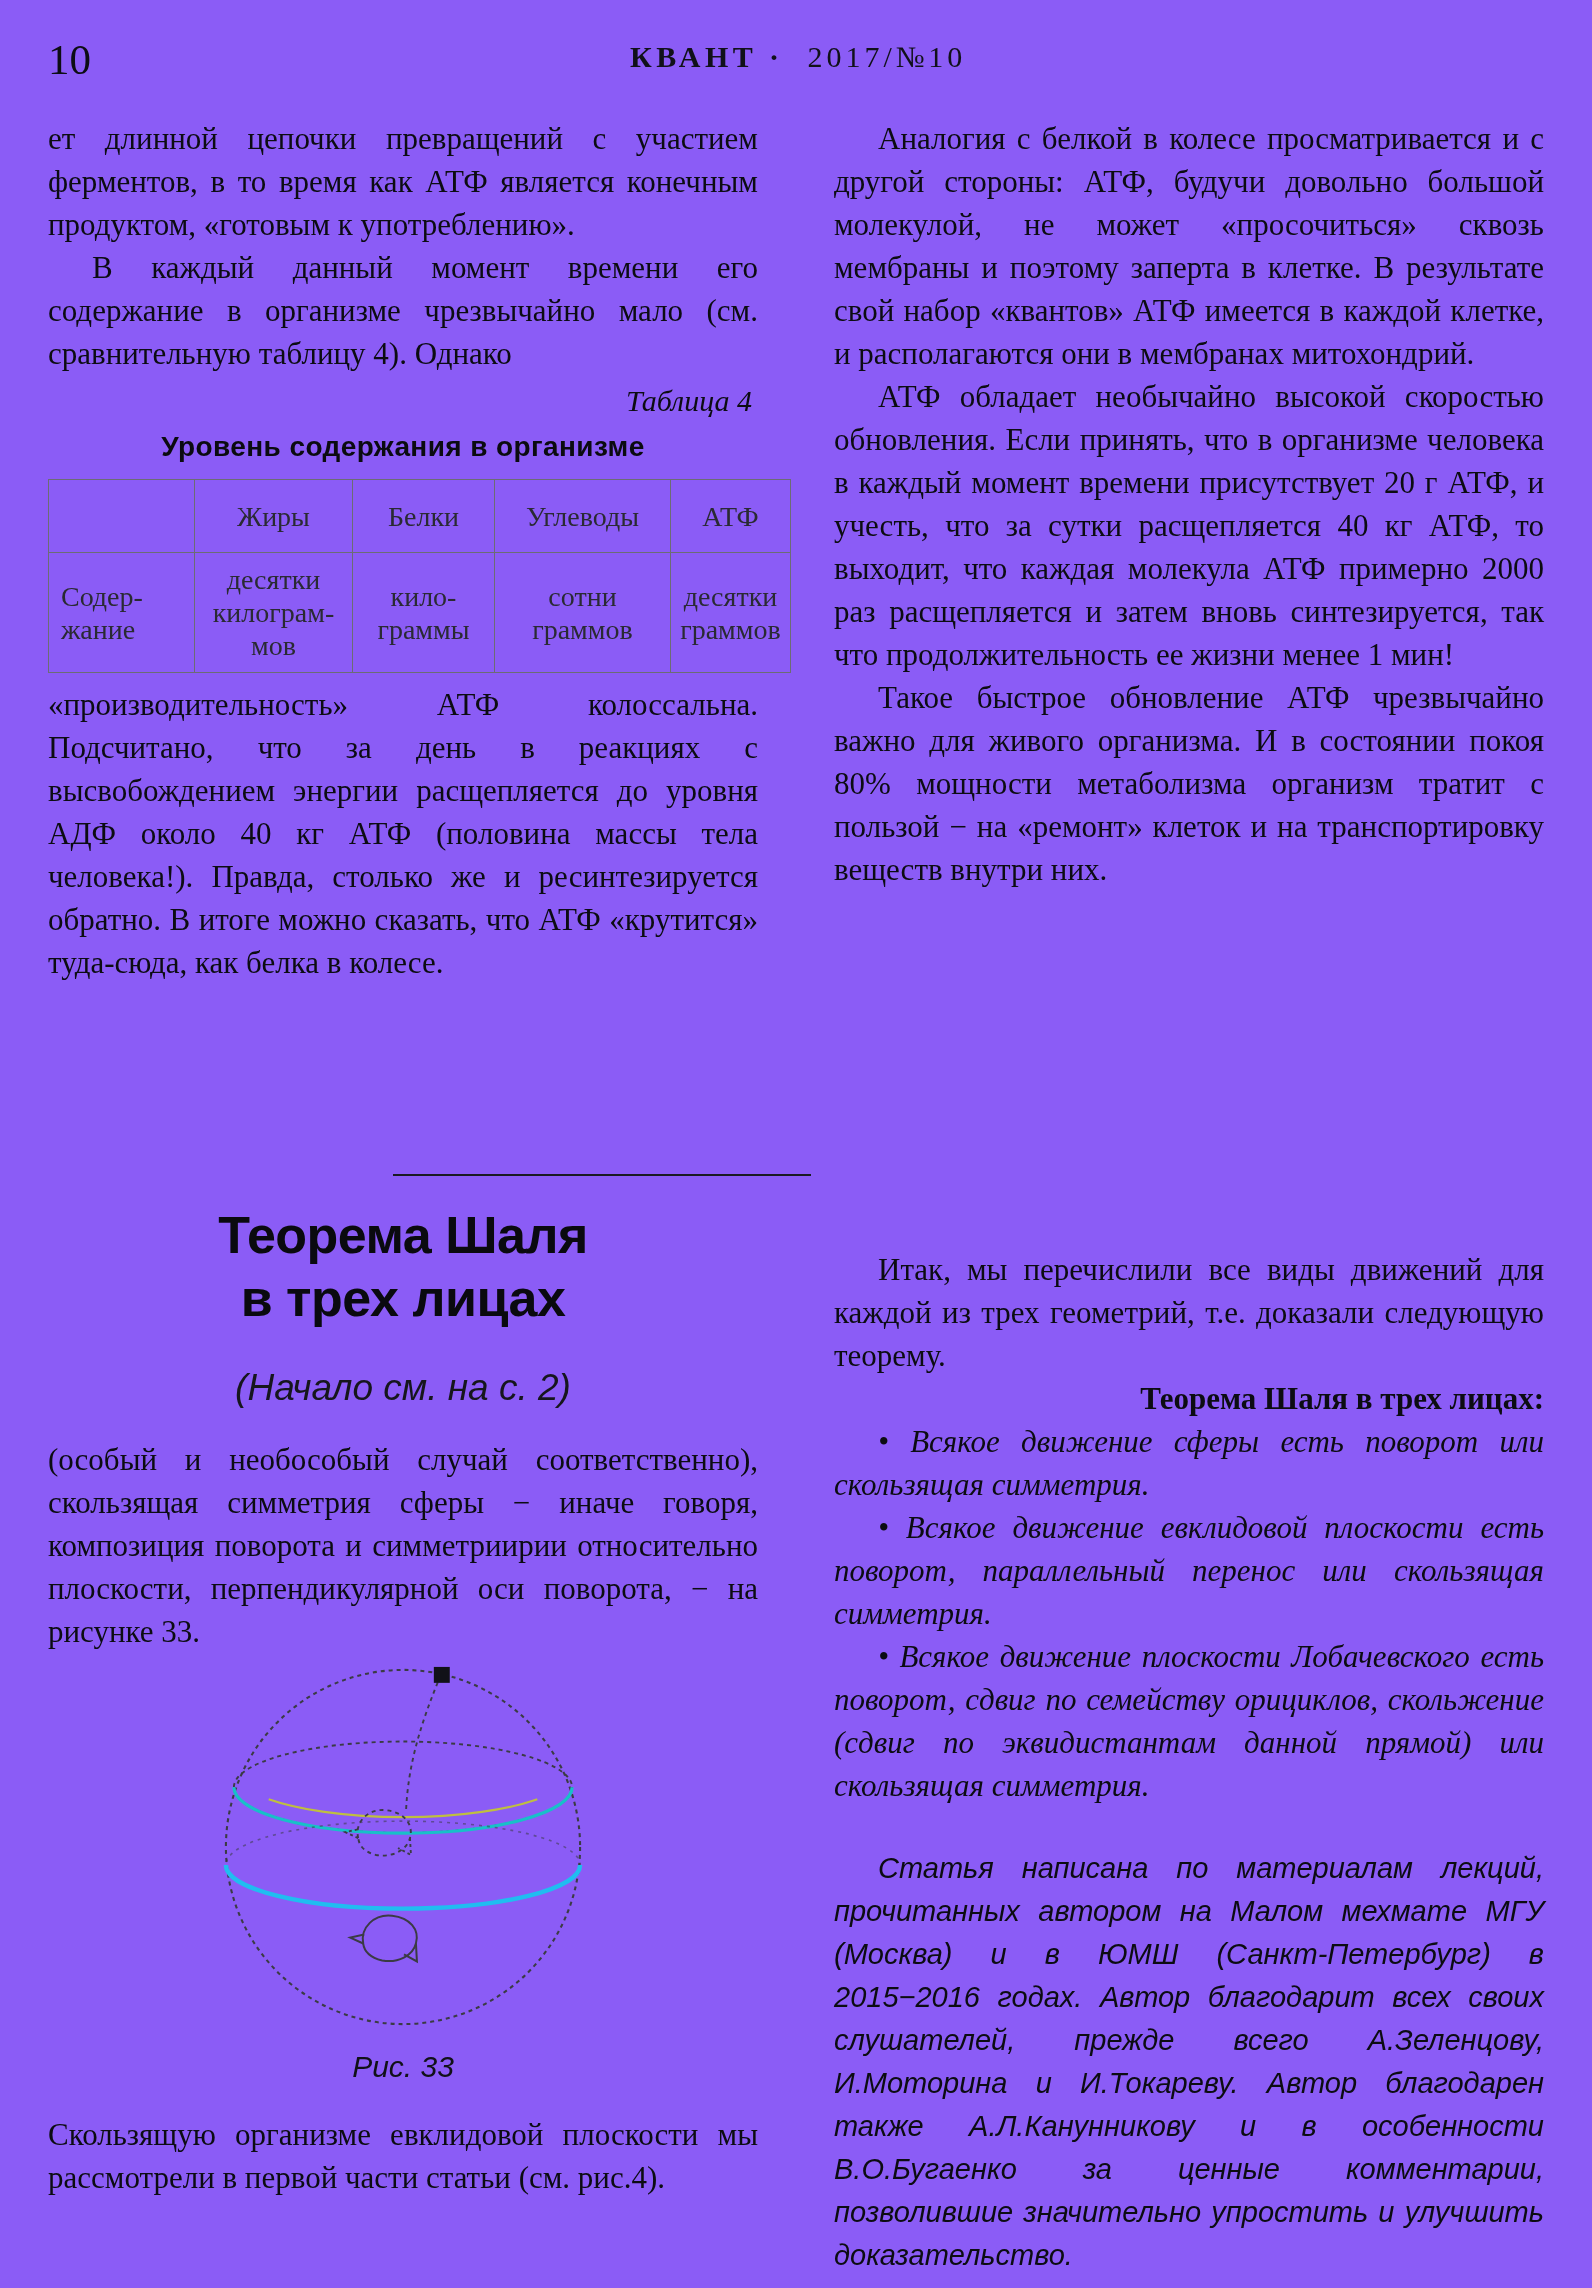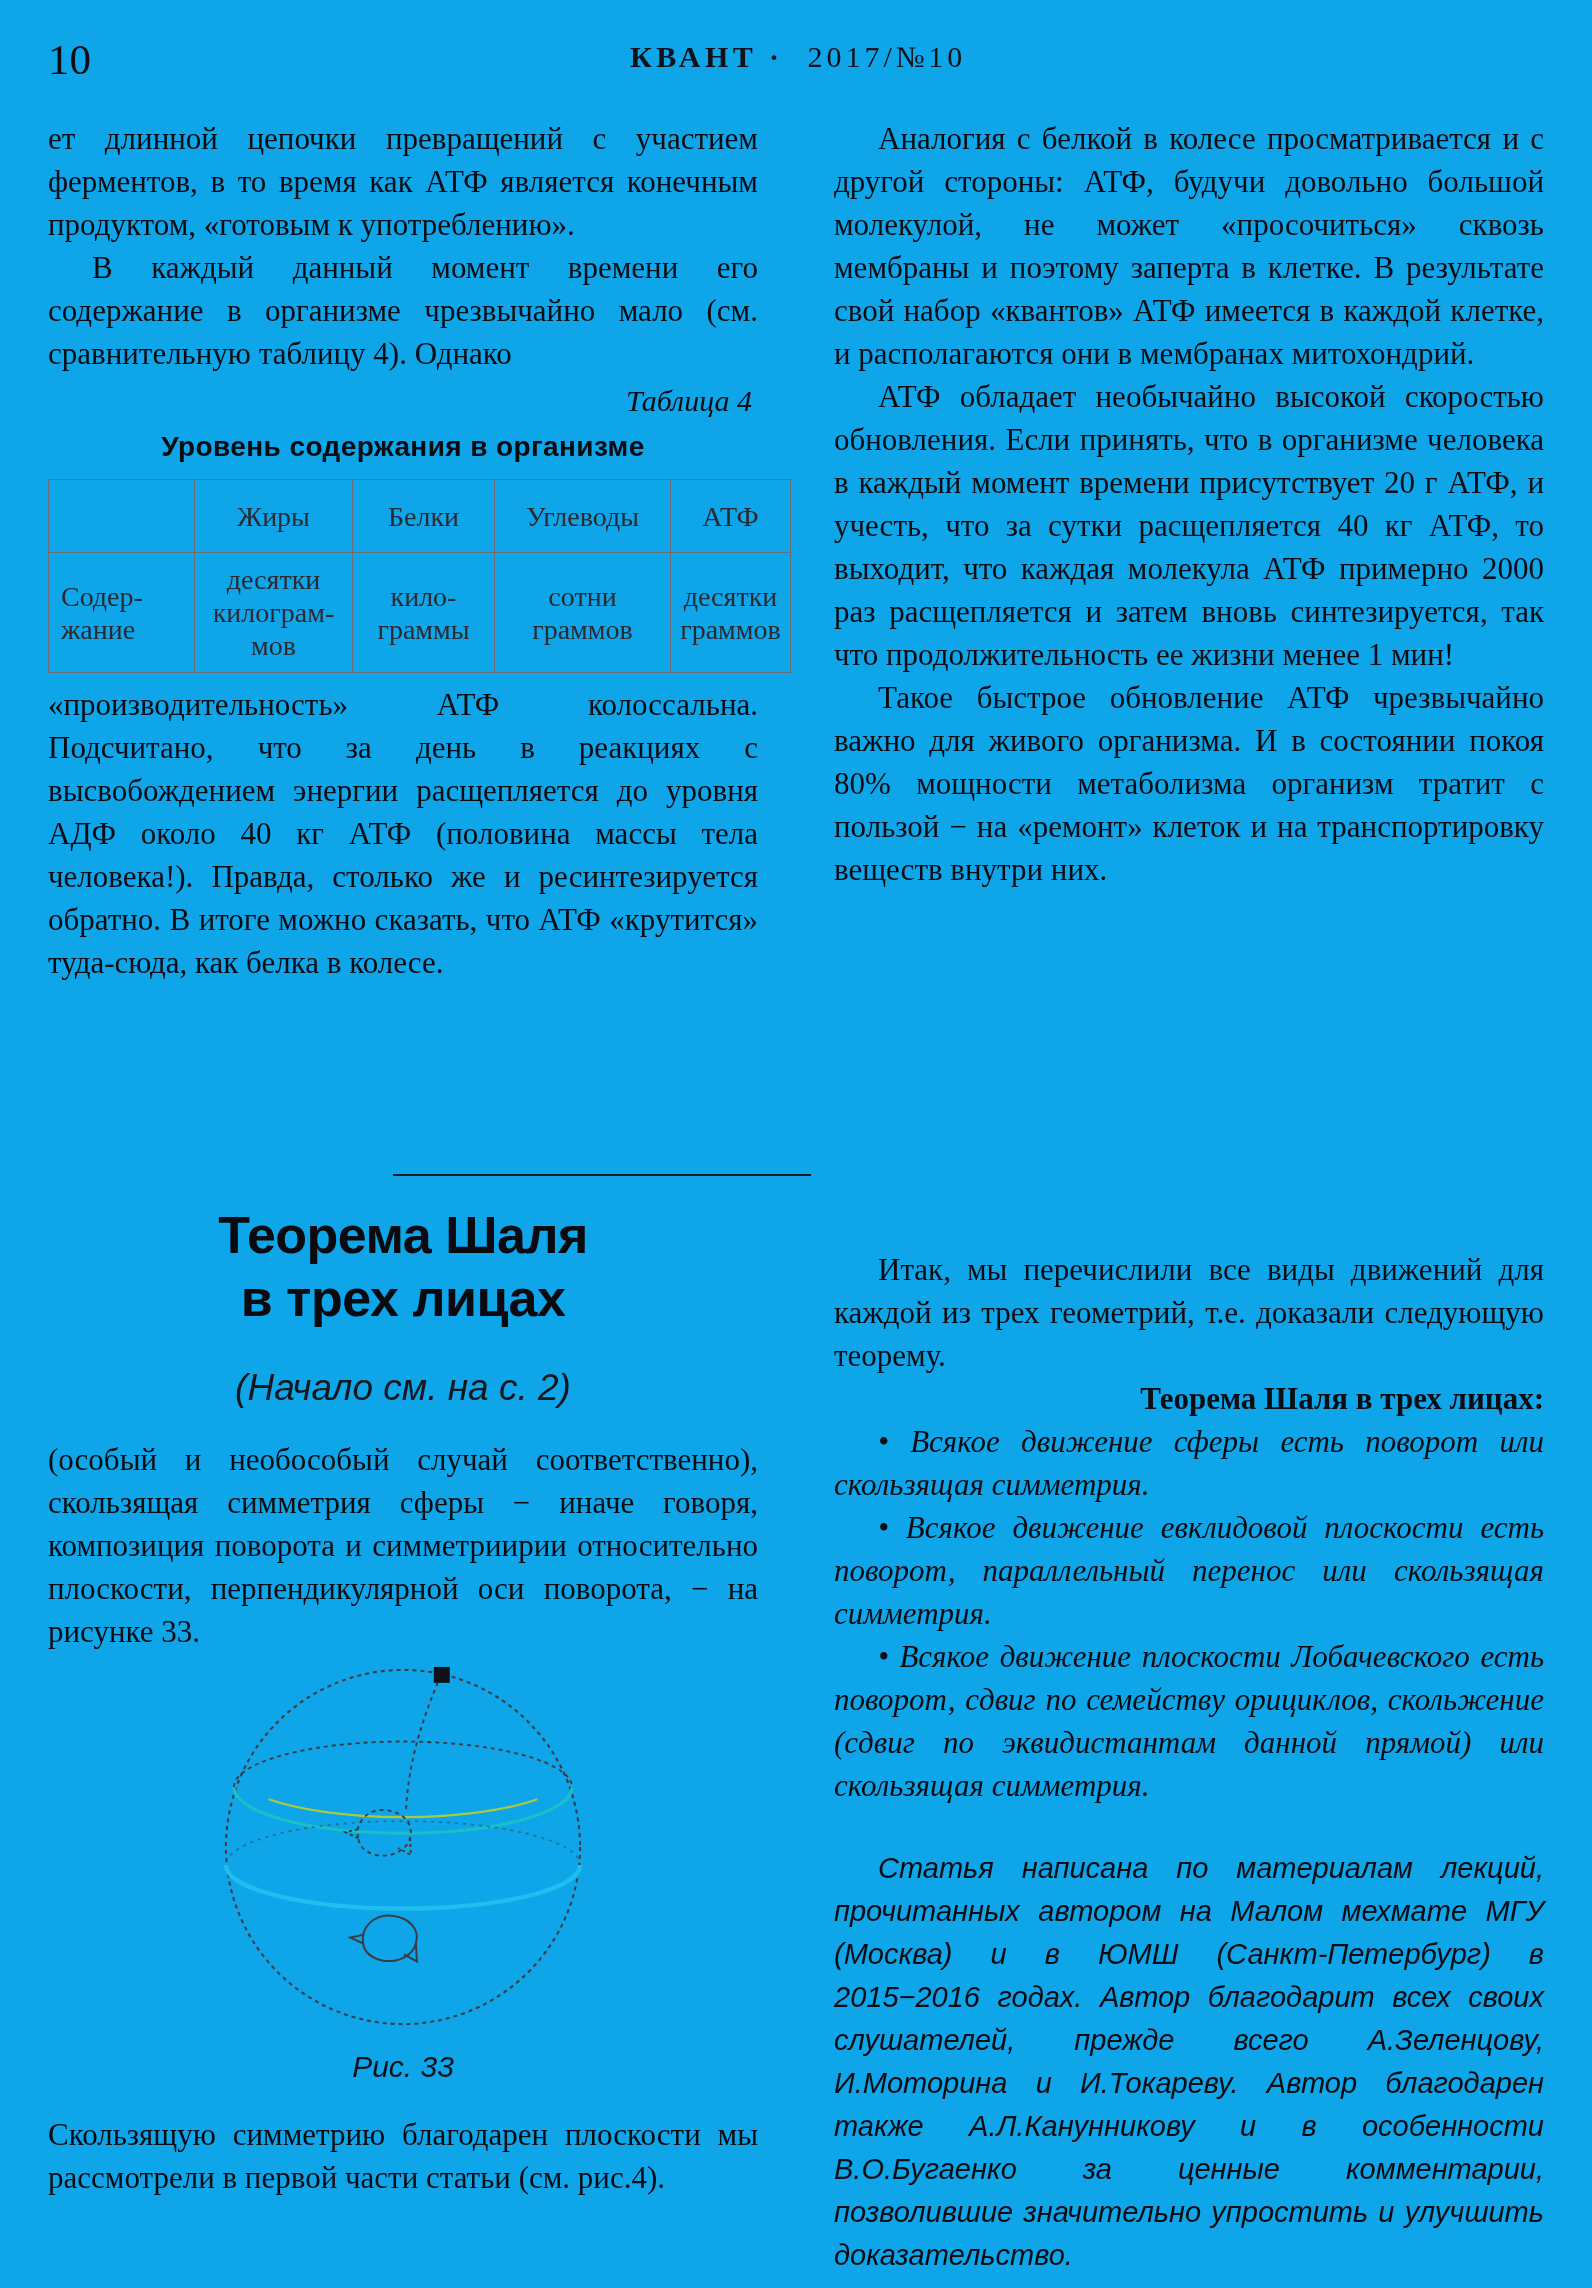--- a/index.html
+++ b/index.html
@@ -13,21 +13,21 @@
     position: relative;
     font-family: "Liberation Serif", serif;
     color: #000000;
     overflow: hidden;
   }
   .page {
     position: absolute;
     left: 0; top: 0;
     width: 1592px;
     height: 2289px;
-    background: #0ea5e9;
+    background: #8b5cf6;
   }
   
   .runhead {
     position: absolute;
     left: 48px;
     top: 34px;
     width: 1496px;
     height: 56px;
   }
   .folio {
@@ -259,21 +259,21 @@
         <path d="M 202 186 L 203 203 L 190 196" fill="none" stroke="#3b3b44" stroke-width="1.9" stroke-dasharray="3 3"></path>
 
         <path d="M 155 292 C 152 276 166 262 184 264 C 202 266 212 278 208 292
                  C 205 304 190 312 174 309 C 162 306 156 300 155 292 Z" fill="none" stroke="#3b3b44" stroke-width="2.0"></path>
         <path d="M 155 292 L 142 286 L 156 283" fill="none" stroke="#3b3b44" stroke-width="2.0"></path>
         <path d="M 208 292 L 209 310 L 196 303" fill="none" stroke="#3b3b44" stroke-width="2.0"></path>
       </svg>
       <p class="figcap" style="margin-top:6px;">Рис. 33</p>
     </div>
 
-    <p class="p noindent" style="margin-top:26px;">Скользящую симметрию благодарен плоскости мы рассмотрели в первой части статьи (см. рис.4).</p>
+    <p class="p noindent" style="margin-top:26px;">Скользящую организме евклидовой плоскости мы рассмотрели в первой части статьи (см. рис.4).</p>
   </div>
 
   <div class="col col-right" style="top:1248px;">
     <p class="p">Итак, мы перечислили все виды движений для каждой из трех геометрий, т.е. доказали следующую теорему.</p>
     <p class="thm-head">Теорема Шаля в трех лицах:</p>
     <p class="bullet-p">• Всякое движение сферы есть поворот или скользящая симметрия.</p>
     <p class="bullet-p">• Всякое движение евклидовой плоскости есть поворот, параллельный перенос или скользящая симметрия.</p>
     <p class="bullet-p">• Всякое движение плоскости Лобачевского есть поворот, сдвиг по семейству орициклов, скольжение (сдвиг по эквидистантам данной прямой) или скользящая симметрия.</p>
     <p class="credit" style="margin-top:40px;">Статья написана по материалам лекций, прочитанных автором на Малом мехмате МГУ (Москва) и в ЮМШ (Санкт-Петербург) в 2015−2016 годах. Автор благодарит всех своих слушателей, прежде всего А.Зеленцову, И.Моторина и И.Токареву. Автор благодарен также А.Л.Канунникову и в особенности В.О.Бугаенко за ценные комментарии, позволившие значительно упростить и улучшить доказательство.</p>
   </div>

